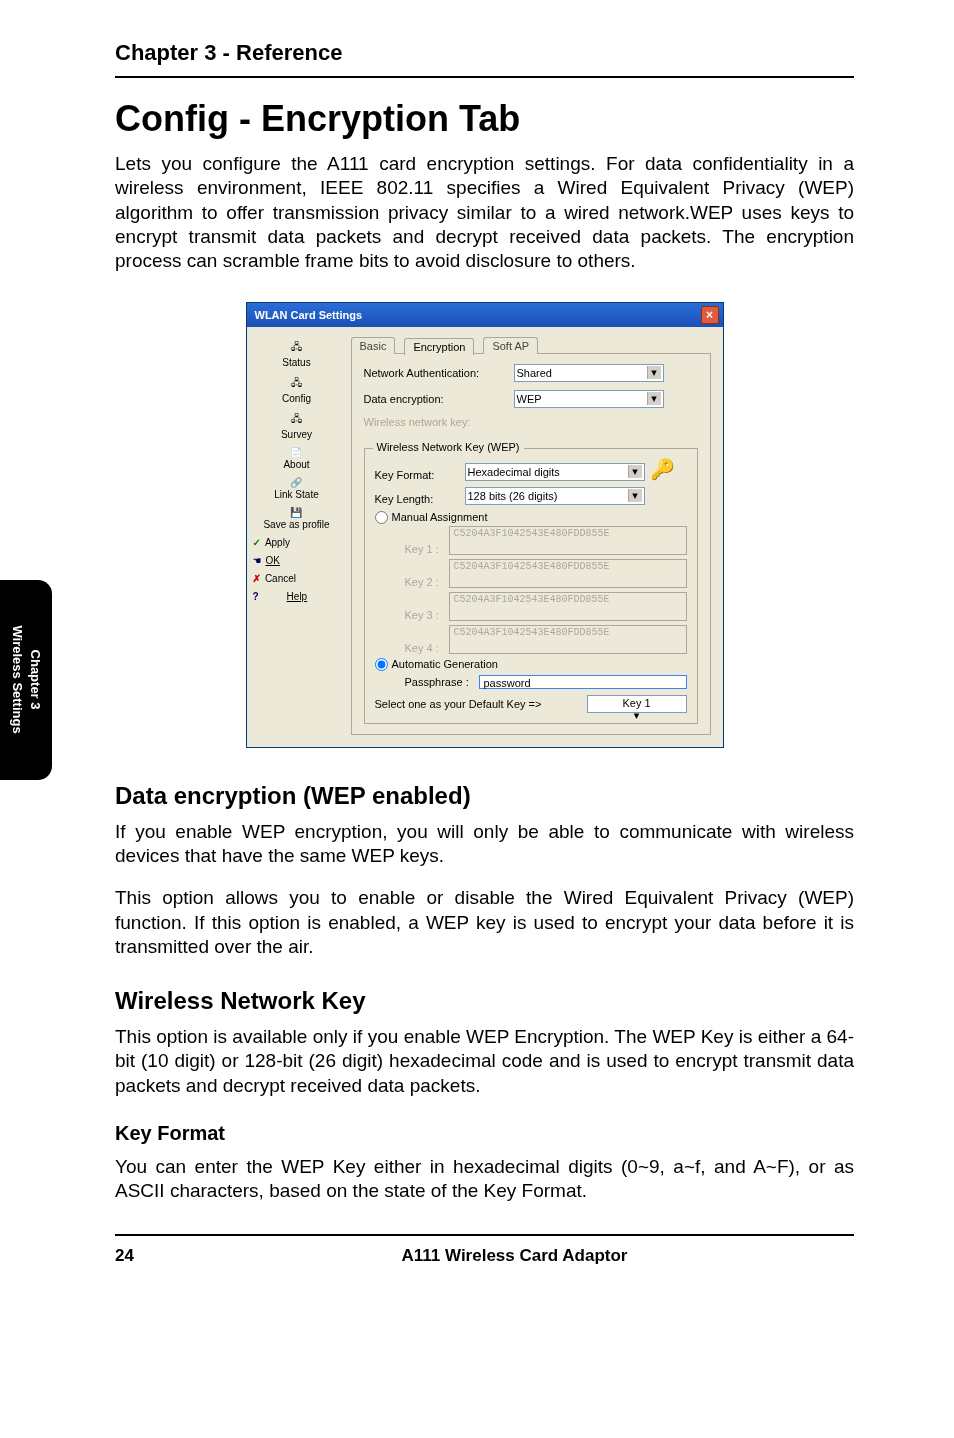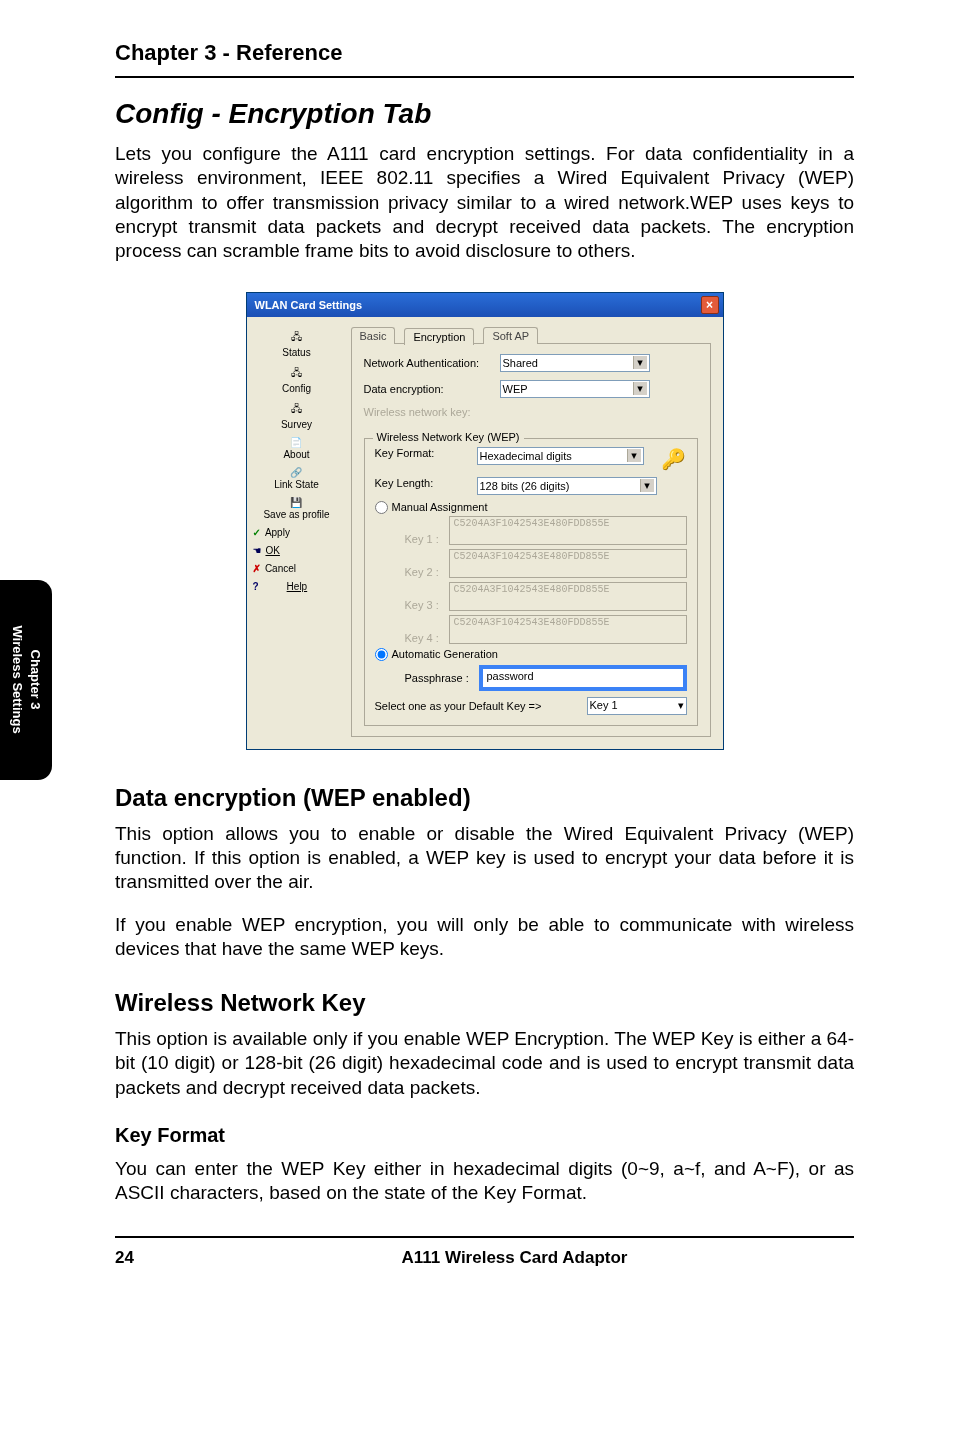--- a/index.html
+++ b/index.html
@@ -17,24 +17,23 @@
     font-size: 22px;
     font-weight: bold;
     margin-bottom: 10px;
   }
   .divider {
     border: none;
     border-top: 2px solid #000;
     margin-bottom: 20px;
   }
   .h1 {
-    font-size: 28px;
+    font-size: 36px;
     font-weight: bold;
     margin-bottom: 12px;
-    font-style: italic;
   }
   .h2 {
     font-size: 24px;
     font-weight: bold;
     margin-top: 28px;
     margin-bottom: 10px;
   }
   .h3 {
     font-size: 20px;
     font-weight: bold;
@@ -171,21 +170,21 @@
     border: 1px solid #aca899;
     padding: 10px 12px;
     background: #ece9d8;
   }
   .row {
     display: flex;
     align-items: center;
     margin-bottom: 8px;
   }
   .label {
-    width: 136px;
+    width: 150px;
     font-size: 11px;
   }
   .disabled-label { color: #aca899; }
   .select {
     flex: 1;
     max-width: 150px;
     border: 1px solid #7f9db9;
     background: #fff;
     height: 18px;
     font-size: 11px;
@@ -240,46 +239,47 @@
     font-family: "Courier New", monospace;
   }
   .pass-row {
     display: flex;
     align-items: center;
     margin: 4px 0 6px 30px;
   }
   .pass-label { width: 74px; font-size: 11px; }
   .pass-input {
     flex: 1;
-    border: 4px solid #3b82f6;
+    border: 1px solid #3b82f6;
     background: #fff;
-    height: 26px;
+    height: 14px;
     font-size: 11px;
     padding: 1px 4px;
   }
   .default-row {
     display: flex;
     align-items: center;
     margin-top: 4px;
   }
   .default-label { flex: 1; font-size: 11px; }
   .key-select {
     width: 100px;
     border: 1px solid #7f9db9;
     background: #fff;
     height: 18px;
     font-size: 11px;
     padding: 1px 2px;
     display: flex;
-    align-items: flex-start;
+    align-items: center;
     justify-content: space-between;
+    flex-direction: column;
   }
   .keyshape { font-size:20px; color:#c8a018; margin-left:6px; }
 
-  .gb-inner-row { display:flex; align-items:flex-start; margin-bottom:6px;gap:12px; }
+  .gb-inner-row { display:flex; align-items:flex-end; margin-bottom:6px; }
   .gb-inner-row .lbl2 { width:90px; font-size:11px; }
   .gb-select { flex:1; max-width:180px; }
 </style>
 </head>
 <body>
 
 <div class="page">
   <div class="chapter-header">Chapter 3 - Reference</div>
   <hr class="divider">
 
@@ -427,22 +427,22 @@
                 </div>
               </div>
             </div>
           </div>
         </div>
       </div>
     </div>
   </div>
 
   <h2 class="h2">Data encryption (WEP enabled)</h2>
+  <p class="body-text">If you enable WEP encryption, you will only be able to communicate with wireless devices that have the same WEP keys.</p>
   <p class="body-text">This option allows you to enable or disable the Wired Equivalent Privacy (WEP) function. If this option is enabled, a WEP key is used to encrypt your data before it is transmitted over the air.</p>
-  <p class="body-text">If you enable WEP encryption, you will only be able to communicate with wireless devices that have the same WEP keys.</p>
 
   <h2 class="h2">Wireless Network Key</h2>
   <p class="body-text">This option is available only if you enable WEP Encryption. The WEP Key is either a 64-bit (10 digit) or 128-bit (26 digit) hexadecimal  code and is used to encrypt transmit data packets and decrypt received data packets.</p>
 
   <h3 class="h3">Key Format</h3>
   <p class="body-text">You can enter the WEP Key either in hexadecimal digits (0~9, a~f, and A~F), or as ASCII characters, based on the state of the Key Format.</p>
 
   <div class="bottom-bar">
     <span class="page-num">24</span>
     <span class="footer-title">A111 Wireless Card Adaptor</span>

